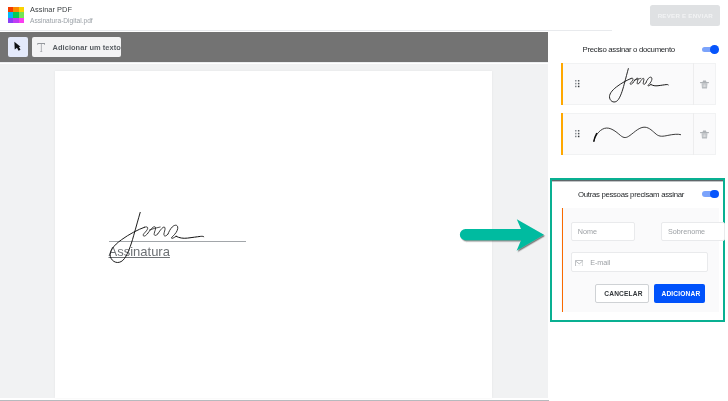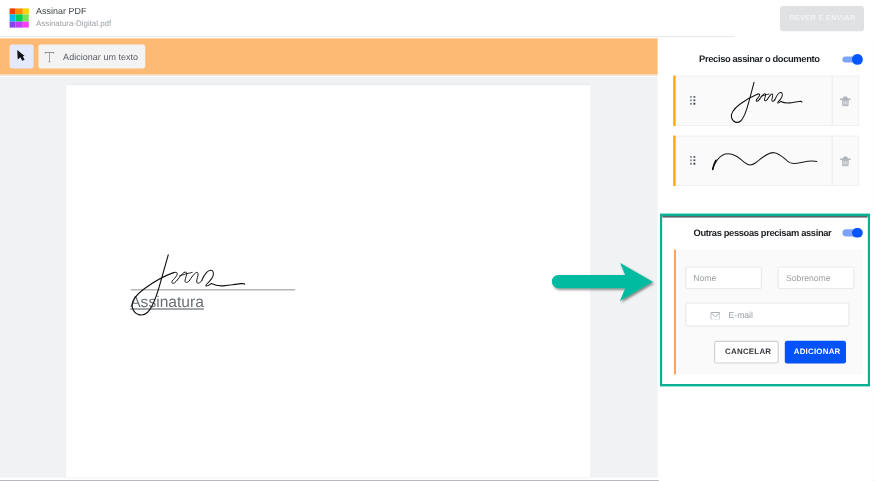--- a/index.html
+++ b/index.html
@@ -18,41 +18,41 @@
   .hdr-title { position:absolute; left:30px; top:5px; font-size:7.4px; color:#3c4043;
                letter-spacing:.05px; }
   .hdr-file { position:absolute; left:30px; top:16.5px; font-size:6.6px; color:#9aa0a6; }
   .submit-btn { position:absolute; left:649.9px; top:4.6px; width:70.5px; height:21px;
                 background:#dfe1e3; border:none; border-radius:2.5px; padding:0;
                 color:#f2f3f4; font-size:6.2px; font-weight:bold; letter-spacing:.22px;
                 text-indent:.42px; font-family:"Liberation Sans", sans-serif; }
 
   
   .toolbar { position:absolute; left:0; top:32px; width:548px; height:31px;
-             background:#fdba74; border-bottom:1px solid #eceef0; }
+             background:#737373; border-bottom:1px solid #eceef0;font-weight:bold; }
   .tool-cursor { position:absolute; left:8px; top:5px; width:20px; height:20px;
                  background:#e4eafb; border-radius:2px; }
   .tool-text { position:absolute; left:32px; top:5px; width:89px; height:20px; background:#f3f3f4;
                border-radius:2px; display:flex; align-items:center; }
   .tool-text .ticon { position:absolute; left:5px; top:6px; }
   .tool-text span { position:absolute; left:20.6px; font-size:7.45px; color:#585d62; letter-spacing:.05px; }
 
   
   .doc-area { position:absolute; left:0; top:64px; width:548px; height:333.5px;
               background:#f1f2f3; }
   .page { position:absolute; left:55px; top:7px; width:437px; height:326.5px;
           background:#fff; box-shadow:0 0 2.5px rgba(0,0,0,0.06); }
   .sig-line { position:absolute; left:53.5px; top:170px; width:137px; height:1px; background:#a2a6aa; }
   .sig-label { position:absolute; left:53.5px; top:173px; font-size:13px; color:#6d7175;text-decoration:underline; }
   .sig-draw { position:absolute; left:46px; top:139px; }
 
   
   .sidebar { position:absolute; left:549px; top:32px; width:179px; height:369px;
              background:#fff; }
-  .side-title { position:absolute; font-size:7.8px; font-weight:bold; color:#1f2225; letter-spacing:-.31px;padding-left:21px; }
+  .side-title { position:absolute; font-size:7.8px; font-weight:normal; color:#1f2225; letter-spacing:-.31px;padding-left:21px; }
 
   .toggle { position:absolute; width:17px; height:8.6px; }
   .toggle .track { position:absolute; left:0; top:1.7px; width:11.2px; height:5.2px;
                    background:#7ba3fb; border-radius:3px; }
   .toggle .knob { position:absolute; right:0; top:0; width:8.6px; height:8.6px;
                   background:#0755fc; border-radius:50%; }
 
   .sig-card { position:absolute; left:11.5px; width:155px; background:#fafafb;
               border:1px solid #f1f2f3; display:flex; align-items:center; }
   .sig-card .bar { position:absolute; left:-1px; top:-1px; width:2.2px; height:calc(100% + 2px); background:#ffa800; }
@@ -241,24 +241,24 @@
         <div class="side-title" style="left:5px; top:10.4px;">Outras pessoas precisam assinar</div>
         <div class="toggle" style="left:149.5px; top:9.7px;">
           <div class="track"></div>
           <div class="knob"></div>
         </div>
         <div class="form-box">
           <div class="bar"></div>
           <div class="inp" style="left:10.1px; top:14px; width:64px; height:19.3px; padding-left:6.2px;">
             <span>Nome</span>
           </div>
-          <div class="inp" style="left:87px; top:14px; width:64.3px; height:19.3px; padding-left:6.6px;">
+          <div class="inp" style="left:100px; top:14px; width:64.3px; height:19.3px; padding-left:6.6px;">
             <span>Sobrenome</span>
           </div>
-          <div class="inp" style="left:10.1px; top:44.8px; width:137.6px; height:19.9px; padding-left:20px; gap:7.2px;">
+          <div class="inp" style="left:10.1px; top:44.8px; width:137.6px; height:19.9px; padding-left:3px; gap:7.2px;">
             <svg width="8.4" height="6.8" viewBox="0 0 8.4 6.8" style="margin-top:1px">
               <rect x="0.38" y="0.38" width="7.64" height="6.04" rx="0.5" stroke="#a0a4a8" stroke-width="0.76" fill="none"></rect>
               <path d="M0.9 1.25 L4.2 3.85 L7.5 1.25" stroke="#a0a4a8" stroke-width="0.72" fill="none" stroke-linejoin="round"></path>
             </svg>
             <span>E-mail</span>
           </div>
           <div class="btn btn-cancel" style="left:34.3px; top:76.2px; width:54.4px;">CANCELAR</div>
           <div class="btn btn-add" style="left:93px; top:76.2px; width:51.9px;">ADICIONAR</div>
         </div>
       </div>

